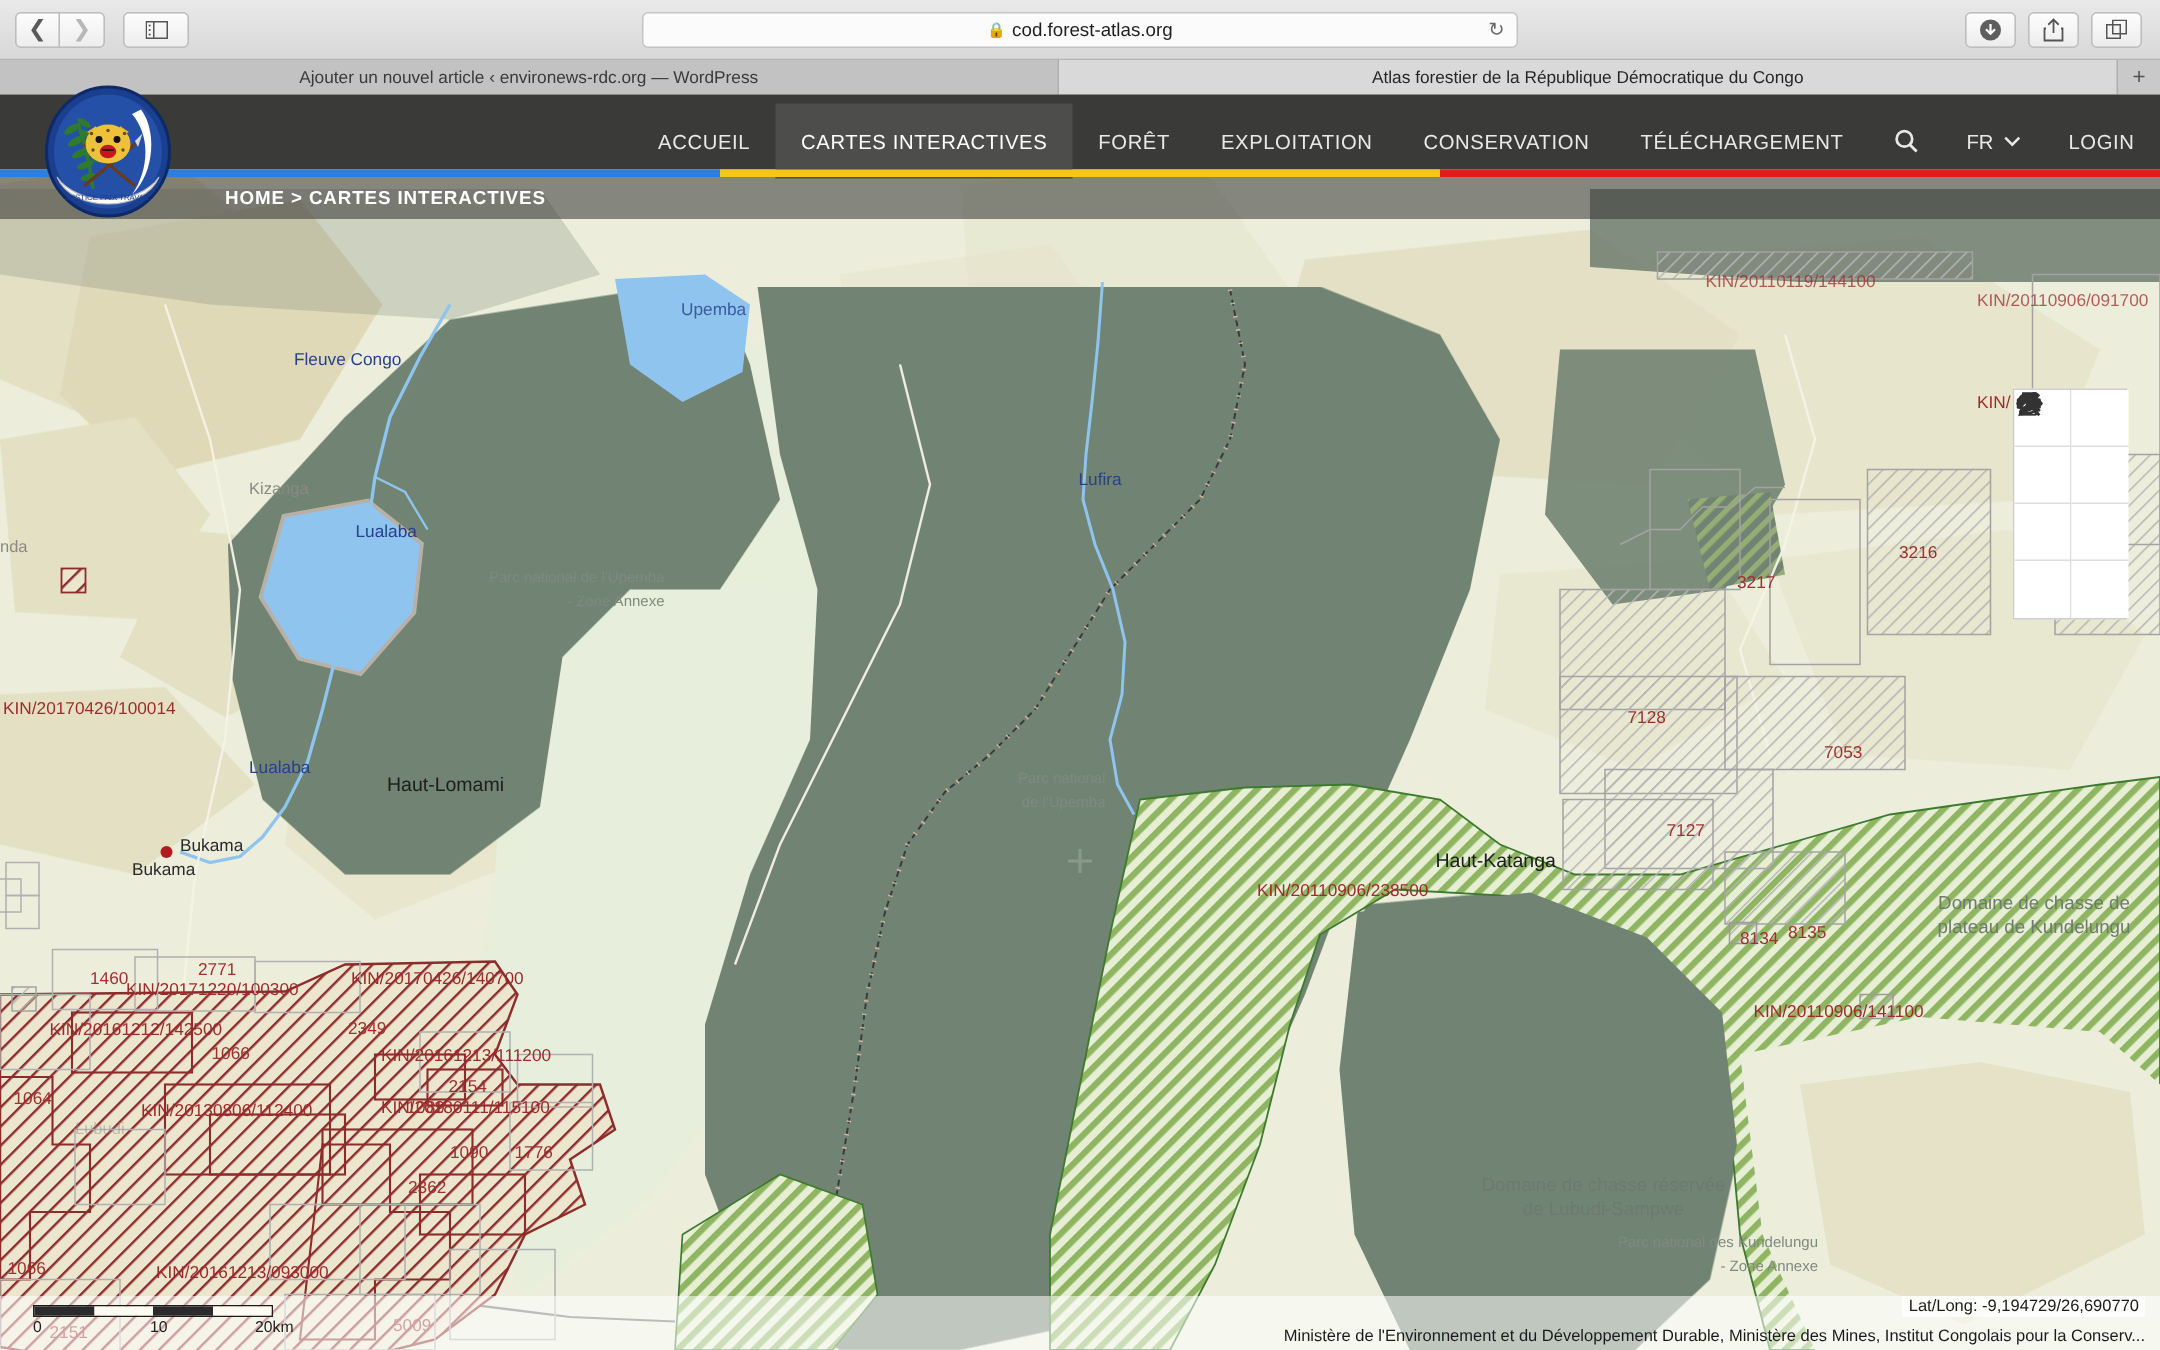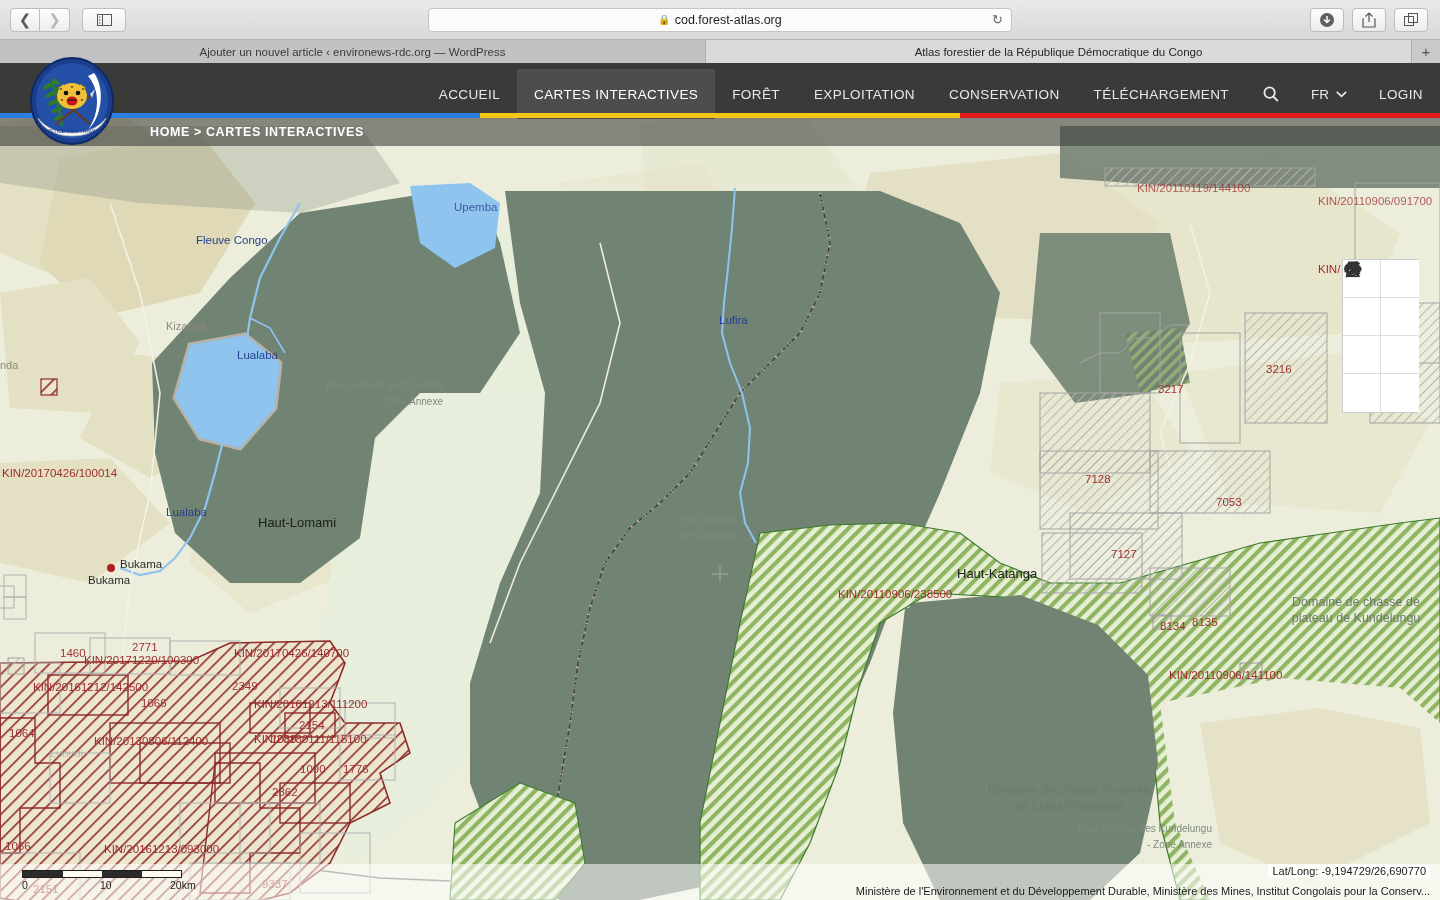--- a/index.html
+++ b/index.html
@@ -401,21 +401,21 @@
   <div class="maplabel lbl-num" style="left:232px;top:617px;">2349</div>
   <div class="maplabel lbl-num" style="left:141px;top:634px;">1066</div>
   <div class="maplabel lbl-num" style="left:9px;top:664px;">1064</div>
   <div class="maplabel lbl-num" style="left:299px;top:656px;">2154</div>
   <div class="maplabel lbl-num" style="left:271px;top:670px;">1089</div>
   <div class="maplabel lbl-num" style="left:300px;top:700px;">1090</div>
   <div class="maplabel lbl-num" style="left:343px;top:700px;">1776</div>
   <div class="maplabel lbl-num" style="left:272px;top:723px;">2362</div>
   <div class="maplabel lbl-num" style="left:5px;top:777px;">1066</div>
   <div class="maplabel lbl-num" style="left:33px;top:820px;">2151</div>
-  <div class="maplabel lbl-num" style="left:262px;top:815px;">9337</div>
+  <div class="maplabel lbl-num" style="left:262px;top:815px;">5009</div>
 
   <div id="crosshair"></div>
 
   <div id="bottom-strip"></div>
 
   <div id="scalebar">
     <div class="bar">
       <i></i>
         <i></i>
         <i></i>

